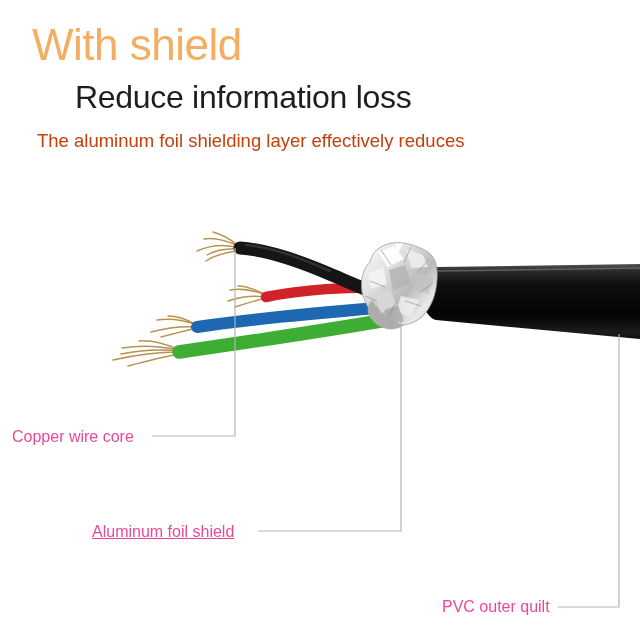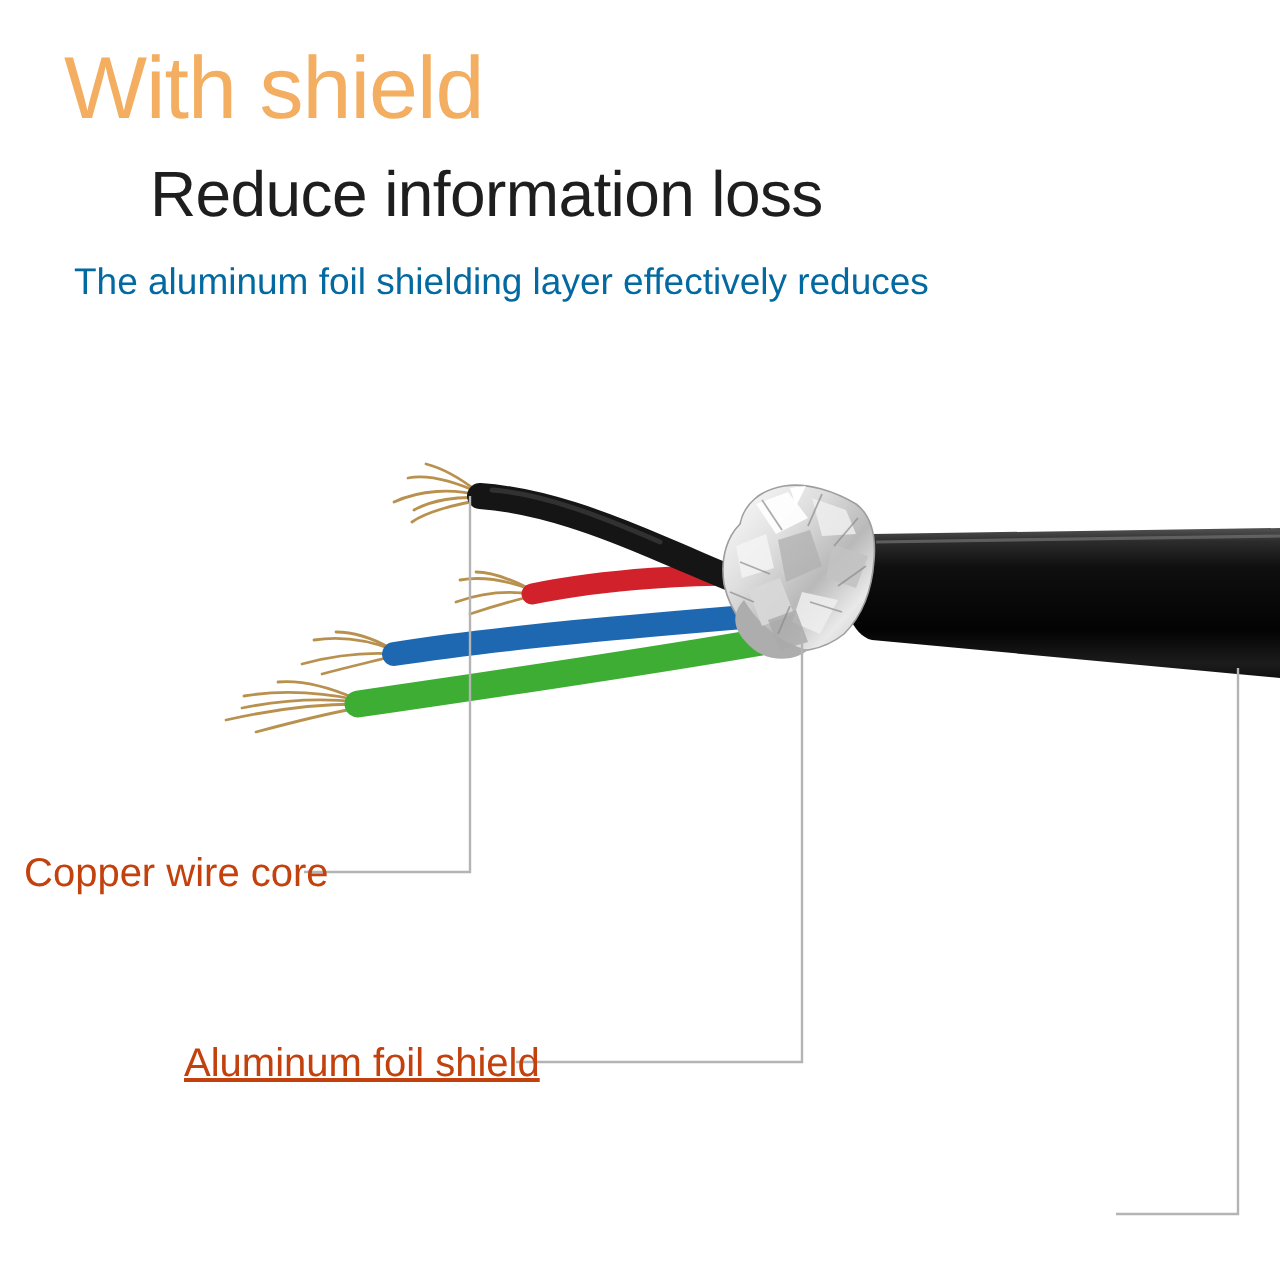--- a/index.html
+++ b/index.html
@@ -16,27 +16,27 @@
     font-size:44px;font-weight:400;letter-spacing:-0.5px;
     color:#f3ae61;line-height:1.05;white-space:nowrap;
   }
   .subtitle{
     position:absolute;left:36px;top:81px;
     font-size:32px;font-weight:400;letter-spacing:-0.3px;
     color:#1e1e1e;line-height:1.05;white-space:nowrap;margin-left:39px;
   }
   .description{
     position:absolute;left:37px;top:127px;
-    font-size:18.5px;font-weight:400;color:#0369a1;
+    font-size:18.5px;font-weight:400;color:#c2410c;
     line-height:27px;white-space:nowrap;
   }
   .diagram-svg{position:absolute;left:0;top:0;}
   .part-label{
     position:absolute;
-    font-size:20px;font-weight:400;color:#c2410c;
+    font-size:16px;font-weight:400;color:#ec4899;
     line-height:18px;white-space:nowrap;
   }
   .label-copper{left:12px;top:428px;}
   .label-aluminum{left:92px;top:523px;text-decoration:underline;}
   .label-pvc{left:442px;top:598px;}
 </style>
 </head>
 <body>
 
 <div class="canvas">
@@ -129,14 +129,15 @@
 
     <g fill="none" stroke-width="1.2" stroke="#b4b4b4">
       <path d="M235,248 L235,436 L152,436"></path>
       <path d="M401,316 L401,531 L258,531"></path>
       <path d="M619,334 L619,607 L558,607"></path>
     </g>
   </svg>
 
   <div class="part-label label-copper">Copper wire core</div>
   <div class="part-label label-aluminum">Aluminum foil shield</div>
+  <div class="part-label label-pvc">PVC outer quilt</div>
 
 </div>
 
 </body></html>

